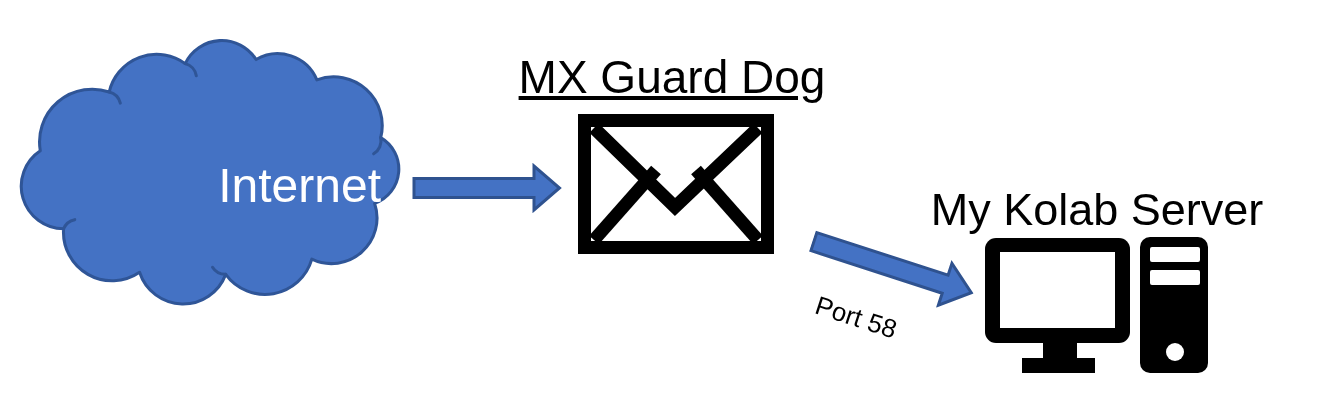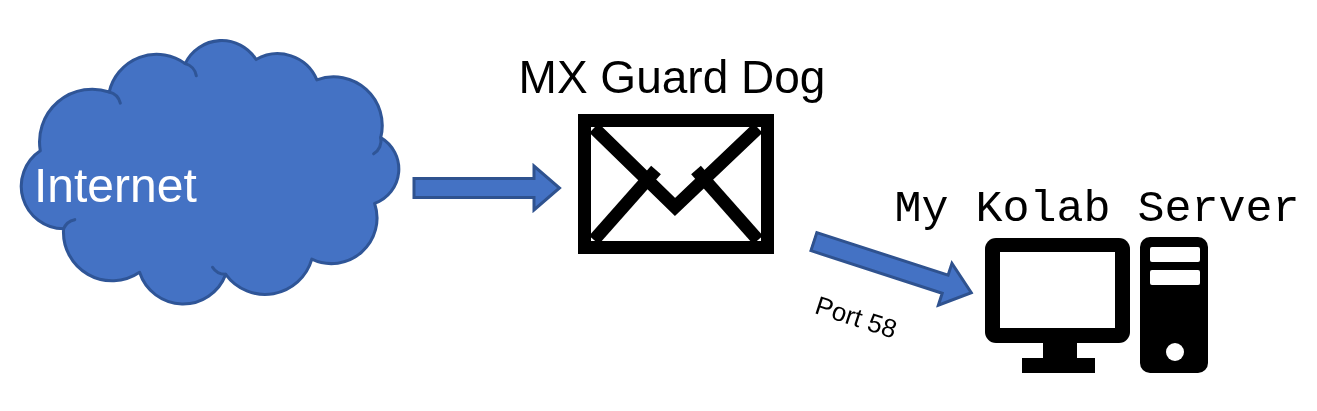--- a/index.html
+++ b/index.html
@@ -25,22 +25,22 @@
     stroke-width: 3;
     stroke-linejoin: round;
   }
   .cloud-notch {
     fill: none;
     stroke: var(--cloud-outline, #2F5597);
     stroke-width: 3;
     stroke-linecap: round;
   }
   .cloud-label {
-    left: 16px; top: 132px; width: 355px;
-    text-align: left;
+    left: 8px; top: 132px; width: 355px;
+    text-align: right;
     color: var(--cloud-label-color, #ffffff);
     font-size: 48px;
     line-height: 1.1;
     white-space: nowrap;
   }
 
   
   .arrow-shape {
     fill: var(--arrow-fill, #4472C4);
     stroke: var(--arrow-outline, #2F528F);
@@ -65,22 +65,22 @@
     transform-origin: 0 0;
   }
 
   
   .node-title {
     color: var(--label-color, #000000);
     text-align: center;
     white-space: nowrap;
     line-height: 1.1;
   }
-  .title-mx { left: 457px; top: 52px; width: 430px; font-size: 46px; }
-  .title-kolab { left: 887px; top: 185px; width: 420px; font-size: 45px; font-family: Liberation Mono, monospace; }
+  .title-mx { left: 457px; top: 52px; width: 430px; font-size: 46px; text-decoration: underline; }
+  .title-kolab { left: 887px; top: 185px; width: 420px; font-size: 45px; }
 
   
   .ink { fill: var(--icon-black, #000000); }
   .paper { fill: #ffffff; }
   .envelope-wrap { left: 578px; top: 114px; width: 196px; height: 140px; }
   .env-stroke {
     fill: none;
     stroke: var(--icon-black, #000000);
     stroke-width: 13;
   }

